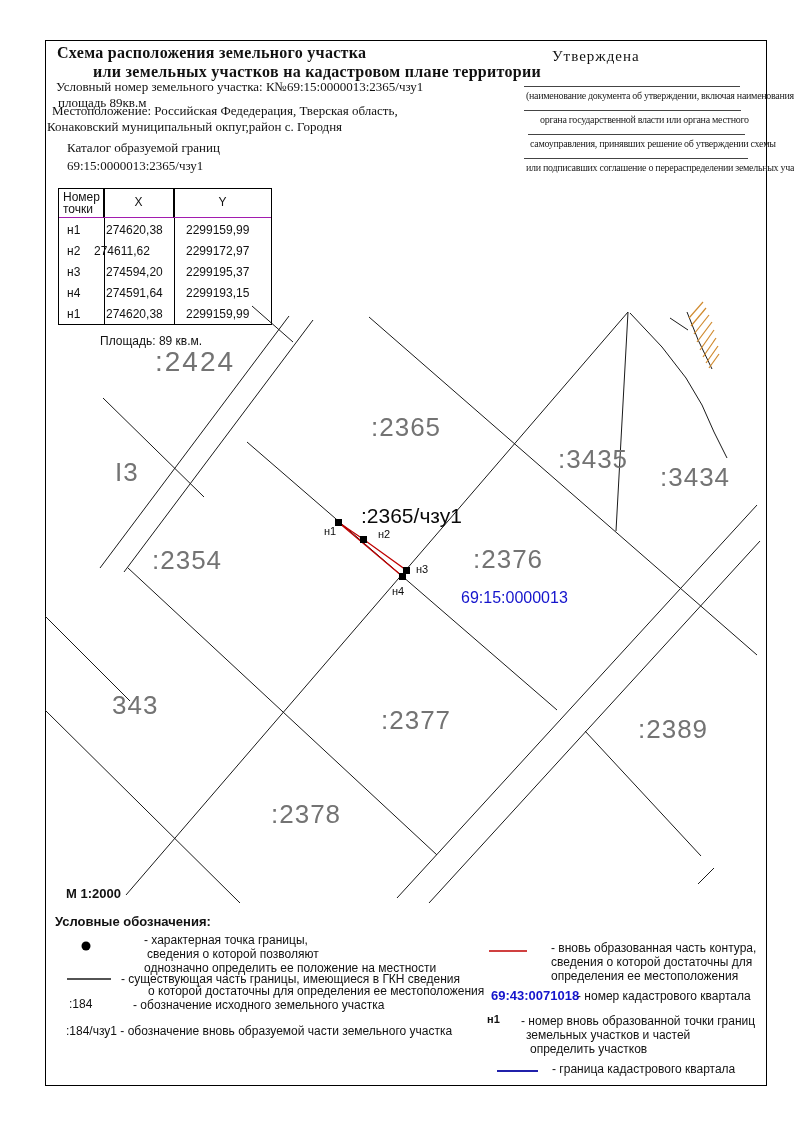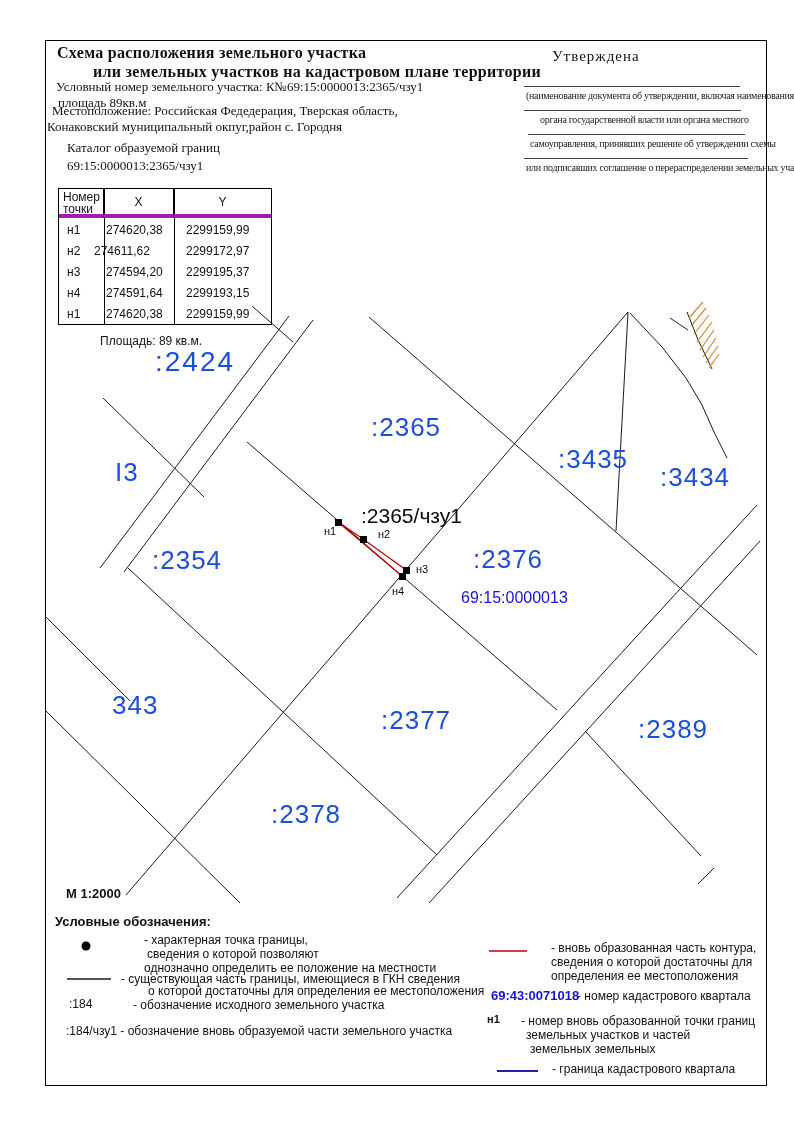--- a/index.html
+++ b/index.html
@@ -10,29 +10,29 @@
   .serif{font-family:"Liberation Serif", serif;}
   .sans{font-family:"Liberation Sans", sans-serif;}
   .t1{font-size:16px;font-weight:bold;letter-spacing:.3px;}
   .t2{font-size:13px;}
   .approved-title{font-size:15px;letter-spacing:1px;}
   .blank{position:absolute;border-top:1px solid #444;height:0;}
   .blanktxt{font-size:10px;letter-spacing:-0.3px;color:#222;}
   
   #ctable{position:absolute;left:58px;top:188px;width:212px;height:135px;border:1px solid #000;
           font-family:"Liberation Sans", sans-serif;font-size:12px;}
-  #ctable .hd{position:absolute;top:0;height:29px;border-bottom:4px solid #a21caf;box-sizing:border-box;}
+  #ctable .hd{position:absolute;top:0;height:29px;border-bottom:1px solid #a21caf;box-sizing:border-box;}
   #ctable .c1{left:0;width:45px;border-right:1px solid #000;}
   #ctable .c2{left:45px;width:70px;border-right:1px solid #000;}
   #ctable .c3{left:115px;width:97px;}
   #ctable .colline{position:absolute;top:0;bottom:0;width:0;border-left:1px solid #000;}
   #ctable .row{position:absolute;left:0;right:0;height:21px;line-height:21px;}
   #ctable .cell{position:absolute;top:0;height:21px;}
   
-  .plabel{font-family:"Liberation Sans", sans-serif;font-size:26px;color:#1d4ed8;letter-spacing:1px;}
+  .plabel{font-family:"Liberation Sans", sans-serif;font-size:26px;color:#737373;letter-spacing:1px;}
   .plabel.big{font-size:28px;letter-spacing:2px;}
   .chzu{font-family:"Liberation Sans", sans-serif;font-size:21px;color:#0a0a0a;}
   .kvblue{font-family:"Liberation Sans", sans-serif;font-size:16px;color:#1414cc;}
   .npt{font-family:"Liberation Sans", sans-serif;font-size:11px;color:#0a0a0a;}
   .scale{font-family:"Liberation Sans", sans-serif;font-size:13px;font-weight:bold;}
   
   .leg{font-family:"Liberation Sans", sans-serif;font-size:12px;color:#111;}
   .legtitle{font-family:"Liberation Sans", sans-serif;font-size:13px;font-weight:bold;}
   .legblue{font-family:"Liberation Sans", sans-serif;font-size:13px;font-weight:bold;color:#1414cc;}
   .legpt{font-family:"Liberation Sans", sans-serif;font-size:11px;font-weight:bold;}
@@ -177,15 +177,15 @@
   <div class="abs leg" style="left:66px;top:1024px;">:184/чзу1 - обозначение вновь образуемой части земельного участка</div>
 
   <div class="abs leg" style="left:551px;top:941px;">- вновь образованная часть контура,</div>
   <div class="abs leg" style="left:551px;top:955px;">сведения о которой достаточны для</div>
   <div class="abs leg" style="left:551px;top:969px;">определения ее местоположения</div>
   <div class="abs legblue" style="left:491px;top:988px;">69:43:0071018</div>
   <div class="abs leg" style="left:577px;top:989px;">- номер кадастрового квартала</div>
   <div class="abs legpt" style="left:487px;top:1013px;">н1</div>
   <div class="abs leg" style="left:521px;top:1014px;">- номер вновь образованной точки границ</div>
   <div class="abs leg" style="left:526px;top:1028px;">земельных участков и частей</div>
-  <div class="abs leg" style="left:530px;top:1042px;">земельных земельных</div>
+  <div class="abs leg" style="left:530px;top:1042px;">определить участков</div>
   <div class="abs leg" style="left:552px;top:1062px;">- граница кадастрового квартала</div>
 </div>
 
 </body></html>

